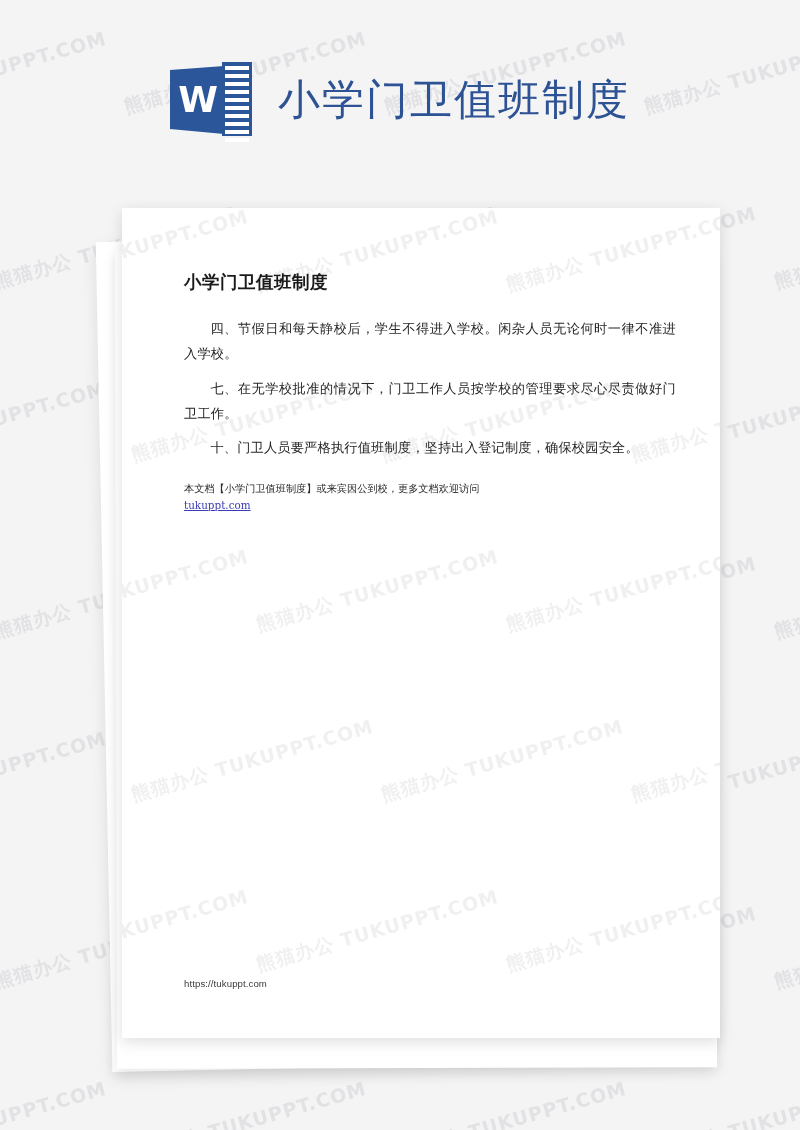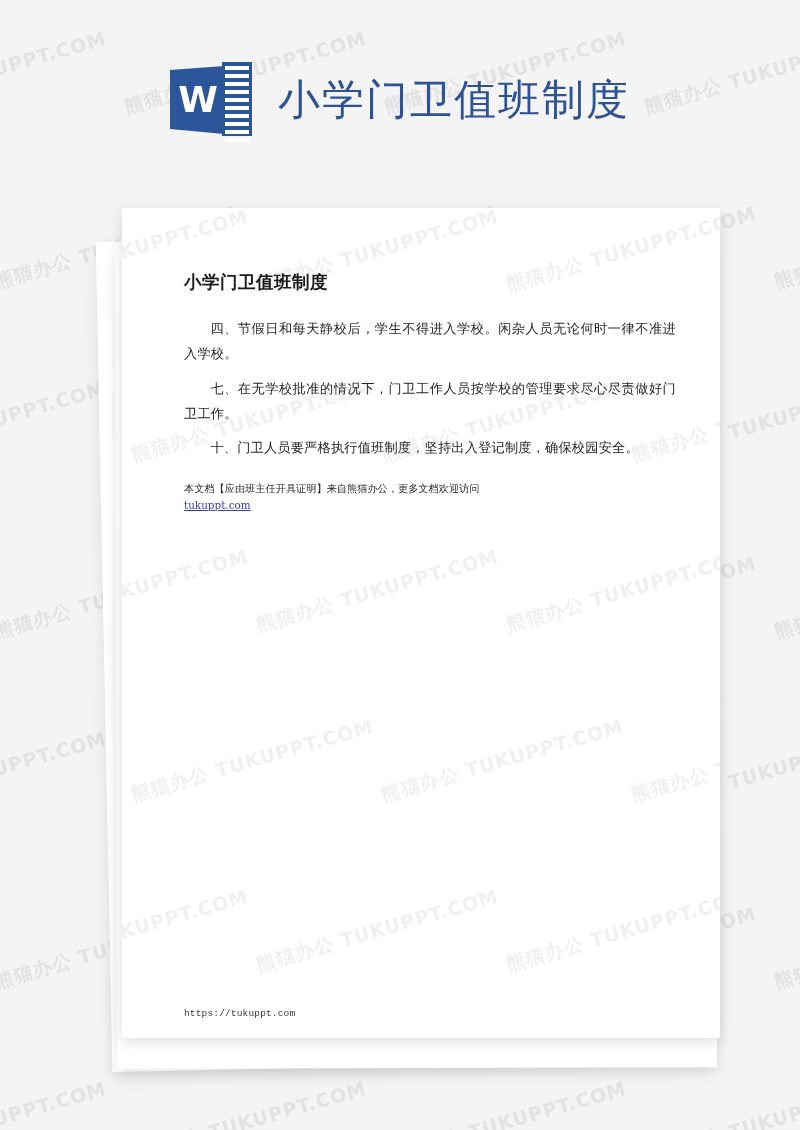--- a/index.html
+++ b/index.html
@@ -187,22 +187,22 @@
   }
   .footlink {
     display: inline-block;
     color: #3b3bb5;
     text-decoration: underline;
     font-size: 10.4px;
   }
   .page-url {
     position: absolute;
     left: 62px;
-    top: 800px;
-    font-family: Liberation Mono, monospace;
+    top: 770px;
+    font-family: Liberation Sans, sans-serif;
     font-size: 9.6px;
     color: #3a3a3a;
     letter-spacing: .1px;
     z-index: 7;
   }
 </style>
 </head>
 <body>
 
 <div class="wm-layer" id="bg-wm">
@@ -280,20 +280,20 @@
       </div>
 
     <div class="doc">
       <h1 class="doc-title">小学门卫值班制度</h1>
 
       <p class="para">四、节假日和每天静校后，学生不得进入学校。闲杂人员无论何时一律不准进入学校。</p>
       <p class="para">七、在无学校批准的情况下，门卫工作人员按学校的管理要求尽心尽责做好门卫工作。</p>
       <p class="para">十、门卫人员要严格执行值班制度，坚持出入登记制度，确保校园安全。</p>
 
       <p class="footnote">
-        <span>本文档【应由班主任开具证明】来自熊猫办公，更多文档欢迎访问</span><br>
+        <span>本文档【小学门卫值班制度】或来宾因公到校，更多文档欢迎访问</span><br>
         <a class="footlink" href="#">tukuppt.com</a>
       </p>
     </div>
 
     <div class="page-url">https://tukuppt.com</div>
   </div>
 </div>
 
 </body></html>

